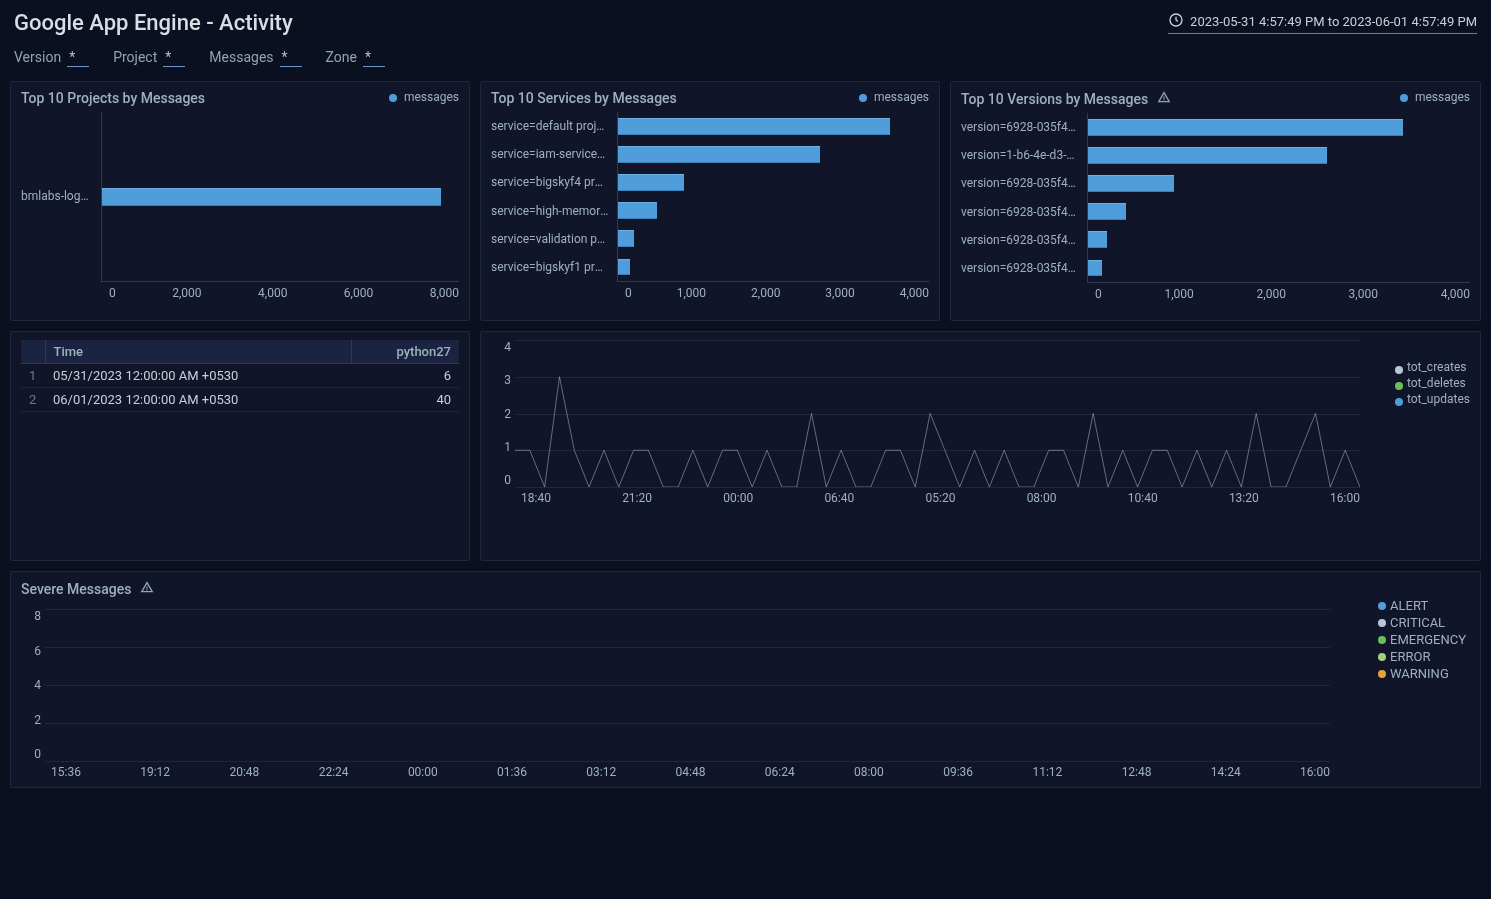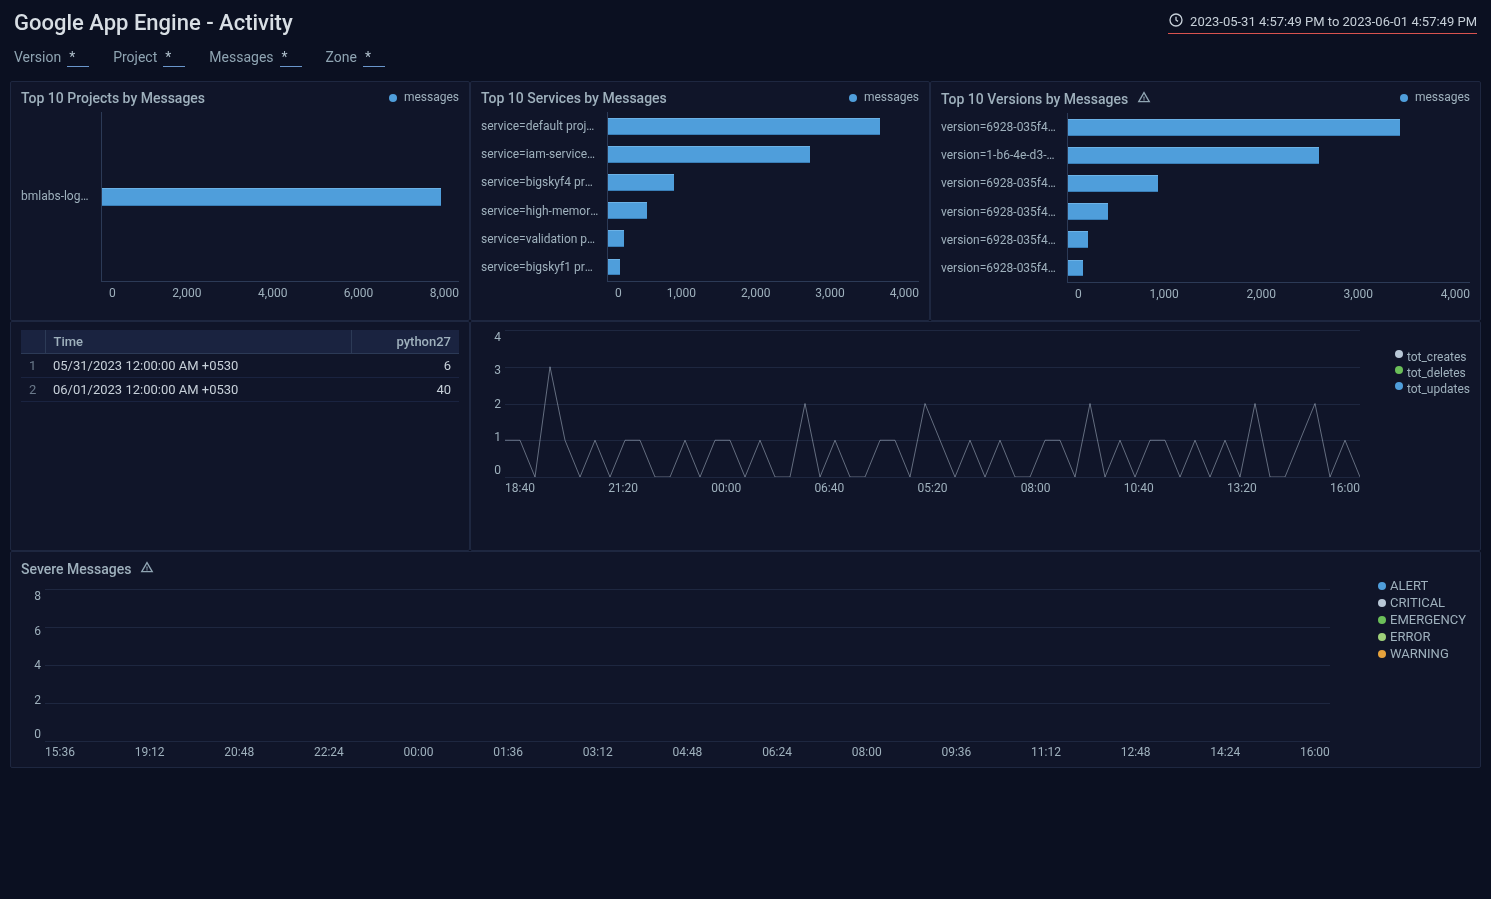--- a/index.html
+++ b/index.html
@@ -37,20 +37,21 @@
   .filter-val {
     color: #b0c0cc;
     border-bottom: 1px solid #6a96cc;
     padding: 0 14px 1px 2px;
     min-width: 20px;
   }
   .grid {
     display: grid;
     grid-template-columns: 460px 460px 1fr;
     grid-template-rows: 240px 230px auto;
+    gap: 10px;
     padding: 0 10px 10px;
   }
   .panel {
     background: #101529;
     border: 1px solid #1e2740;
     border-radius: 2px;
     padding: 8px 10px;
     position: relative;
     overflow: hidden;
   }
@@ -59,21 +60,21 @@
     display: flex; align-items: center; gap: 8px;
     margin-bottom: 6px;
   }
   .warn-icon svg { width: 16px; height: 14px; }
   .legend-dot {
     display: inline-block; width: 8px; height: 8px; border-radius: 50%;
     margin-right: 4px; vertical-align: middle;
   }
   .legend { position: absolute; top: 8px; right: 10px; font-size: 12px; color: #9fb1bd; }
   .legend-col { position: absolute; top: 28px; right: 10px; font-size: 12px; color: #9fb1bd; }
-  .legend-col div { display:flex; align-items:flex-start; margin-bottom:2px; }
+  .legend-col div { display:flex; align-items:flex-end; margin-bottom:2px; }
   .legend-bottom {
     position: absolute; top: 26px; right: 14px; font-size: 13px; color: #9fb1bd;
   }
   .legend-bottom div { display:flex; align-items:center; margin-bottom:2px; }
   
   .hbar-wrap { display:flex; height: 170px; }
   .hbar-labels {
     display:flex; flex-direction:column; justify-content:space-around;
     font-size: 12px; color: #9fb1bd; text-align:right; padding-right:8px;
     min-width: 80px; max-width: 130px; overflow:hidden;
@@ -117,21 +118,21 @@
     display:flex; flex-direction:column; justify-content:space-between;
     font-size:12px; color:#9fb1bd; text-align:right; width:20px;
   }
   .gridlines {
     position:absolute; inset:0 0 18px 0;
   }
   .gridlines .gl {
     position:absolute; left:0; right:0; border-top:1px solid #1e2740;
   }
   .x-ticks {
-    position:absolute; left:0; right:0; bottom:0; display:flex; justify-content:space-between;
+    position:absolute; left:6px; right:0; bottom:0; display:flex; justify-content:space-between;
     font-size:12px; color:#9fb1bd;
   }
   svg.line-svg { position:absolute; inset:0 0 18px 0; width:100%; height:calc(100% - 18px); }
   .bars-canvas {
     position:absolute; inset:0 0 18px 0; display:flex; align-items:flex-end; gap:2px;
   }
   .bar-col { flex:1; display:flex; flex-direction:column-reverse; align-items:center; }
   .bar-seg { width: 60%; }
   
   .span3 { grid-column: 1 / span 3; }

